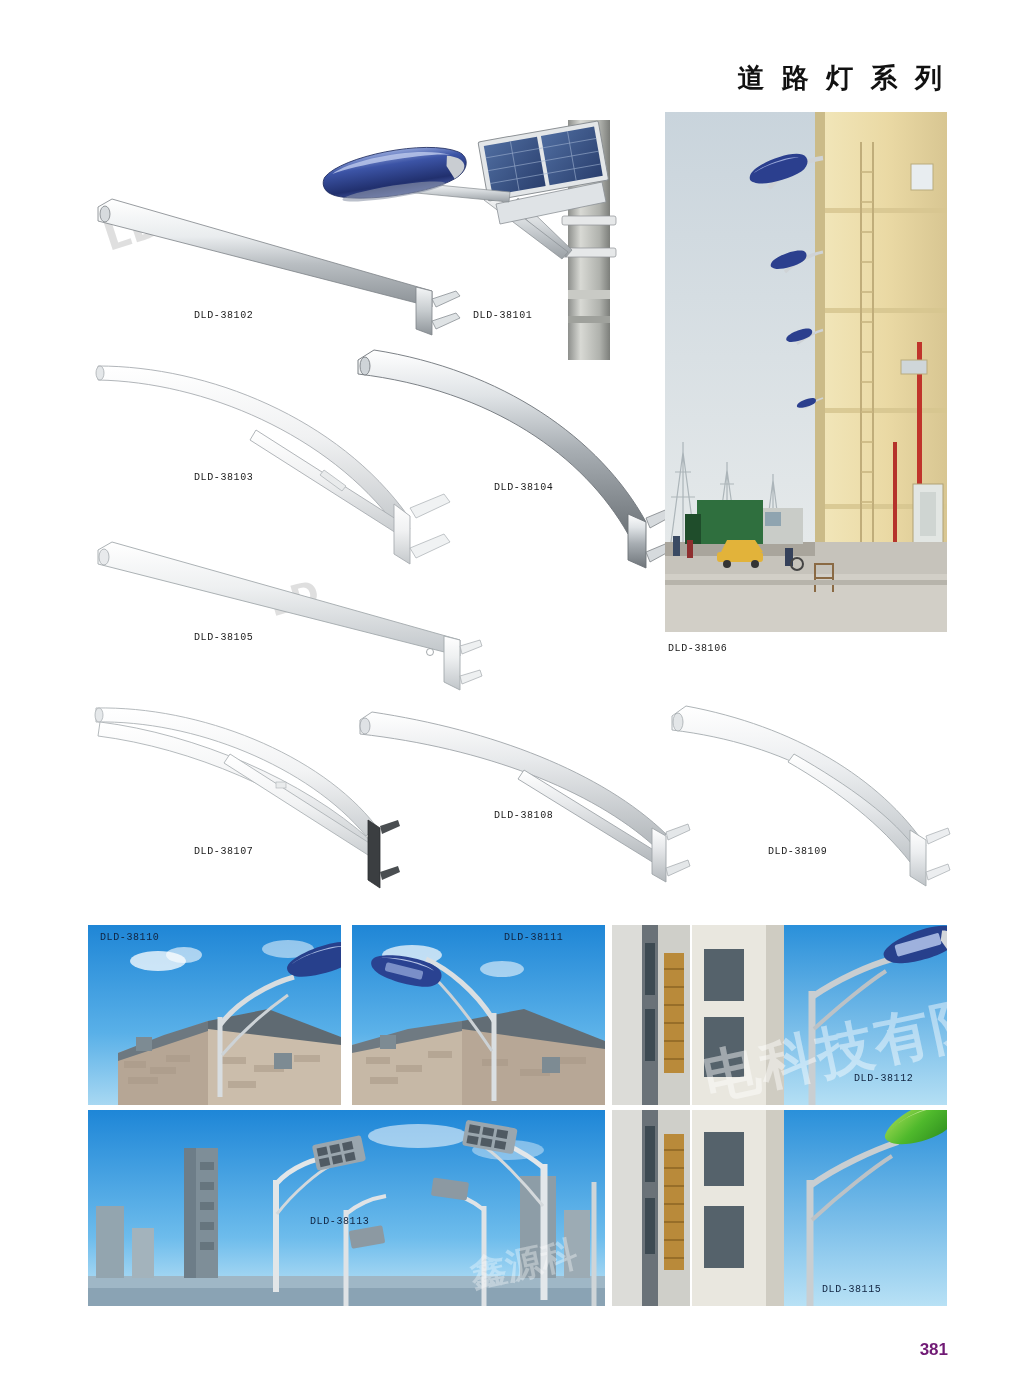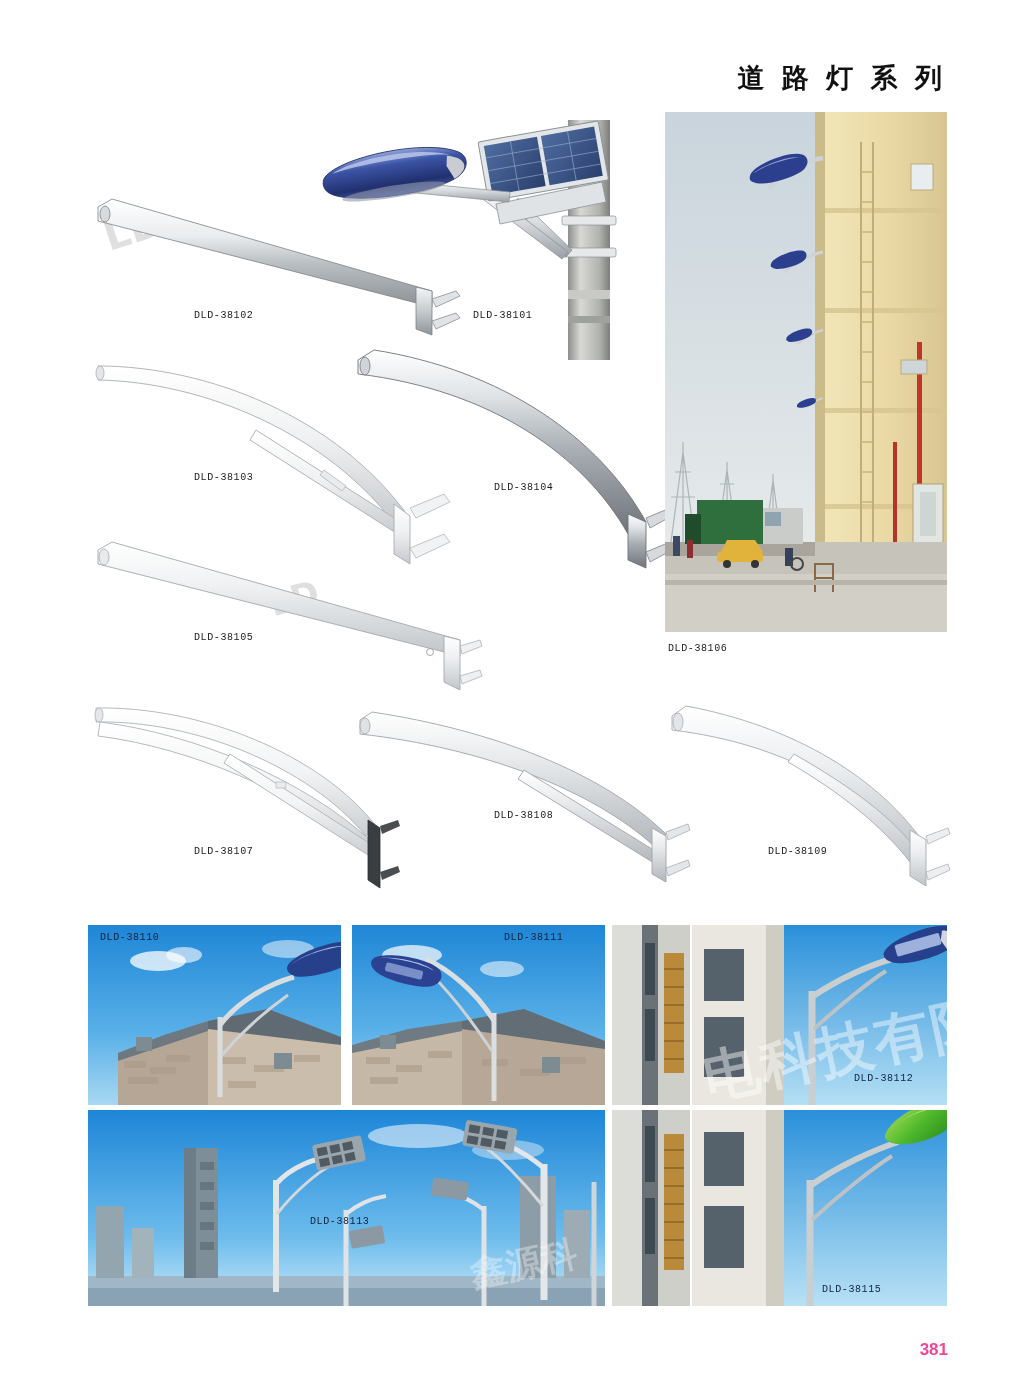--- a/index.html
+++ b/index.html
@@ -20,21 +20,21 @@
     font-size:27px;
     font-weight:bold;
     letter-spacing:4px;
     color:#111;
     white-space:nowrap;
   }
 
   .page-number{
     position:absolute;
     right:76px;bottom:20px;
-    font-size:17px;font-weight:bold;color:#ec4899;
+    font-size:17px;font-weight:bold;color:#701a75;
   }
 
   
   .cap{
     position:absolute;
     font-size:10px;
     color:#1a1a1a;
     letter-spacing:.6px;
     white-space:nowrap;
     font-family:Liberation Mono, monospace;

